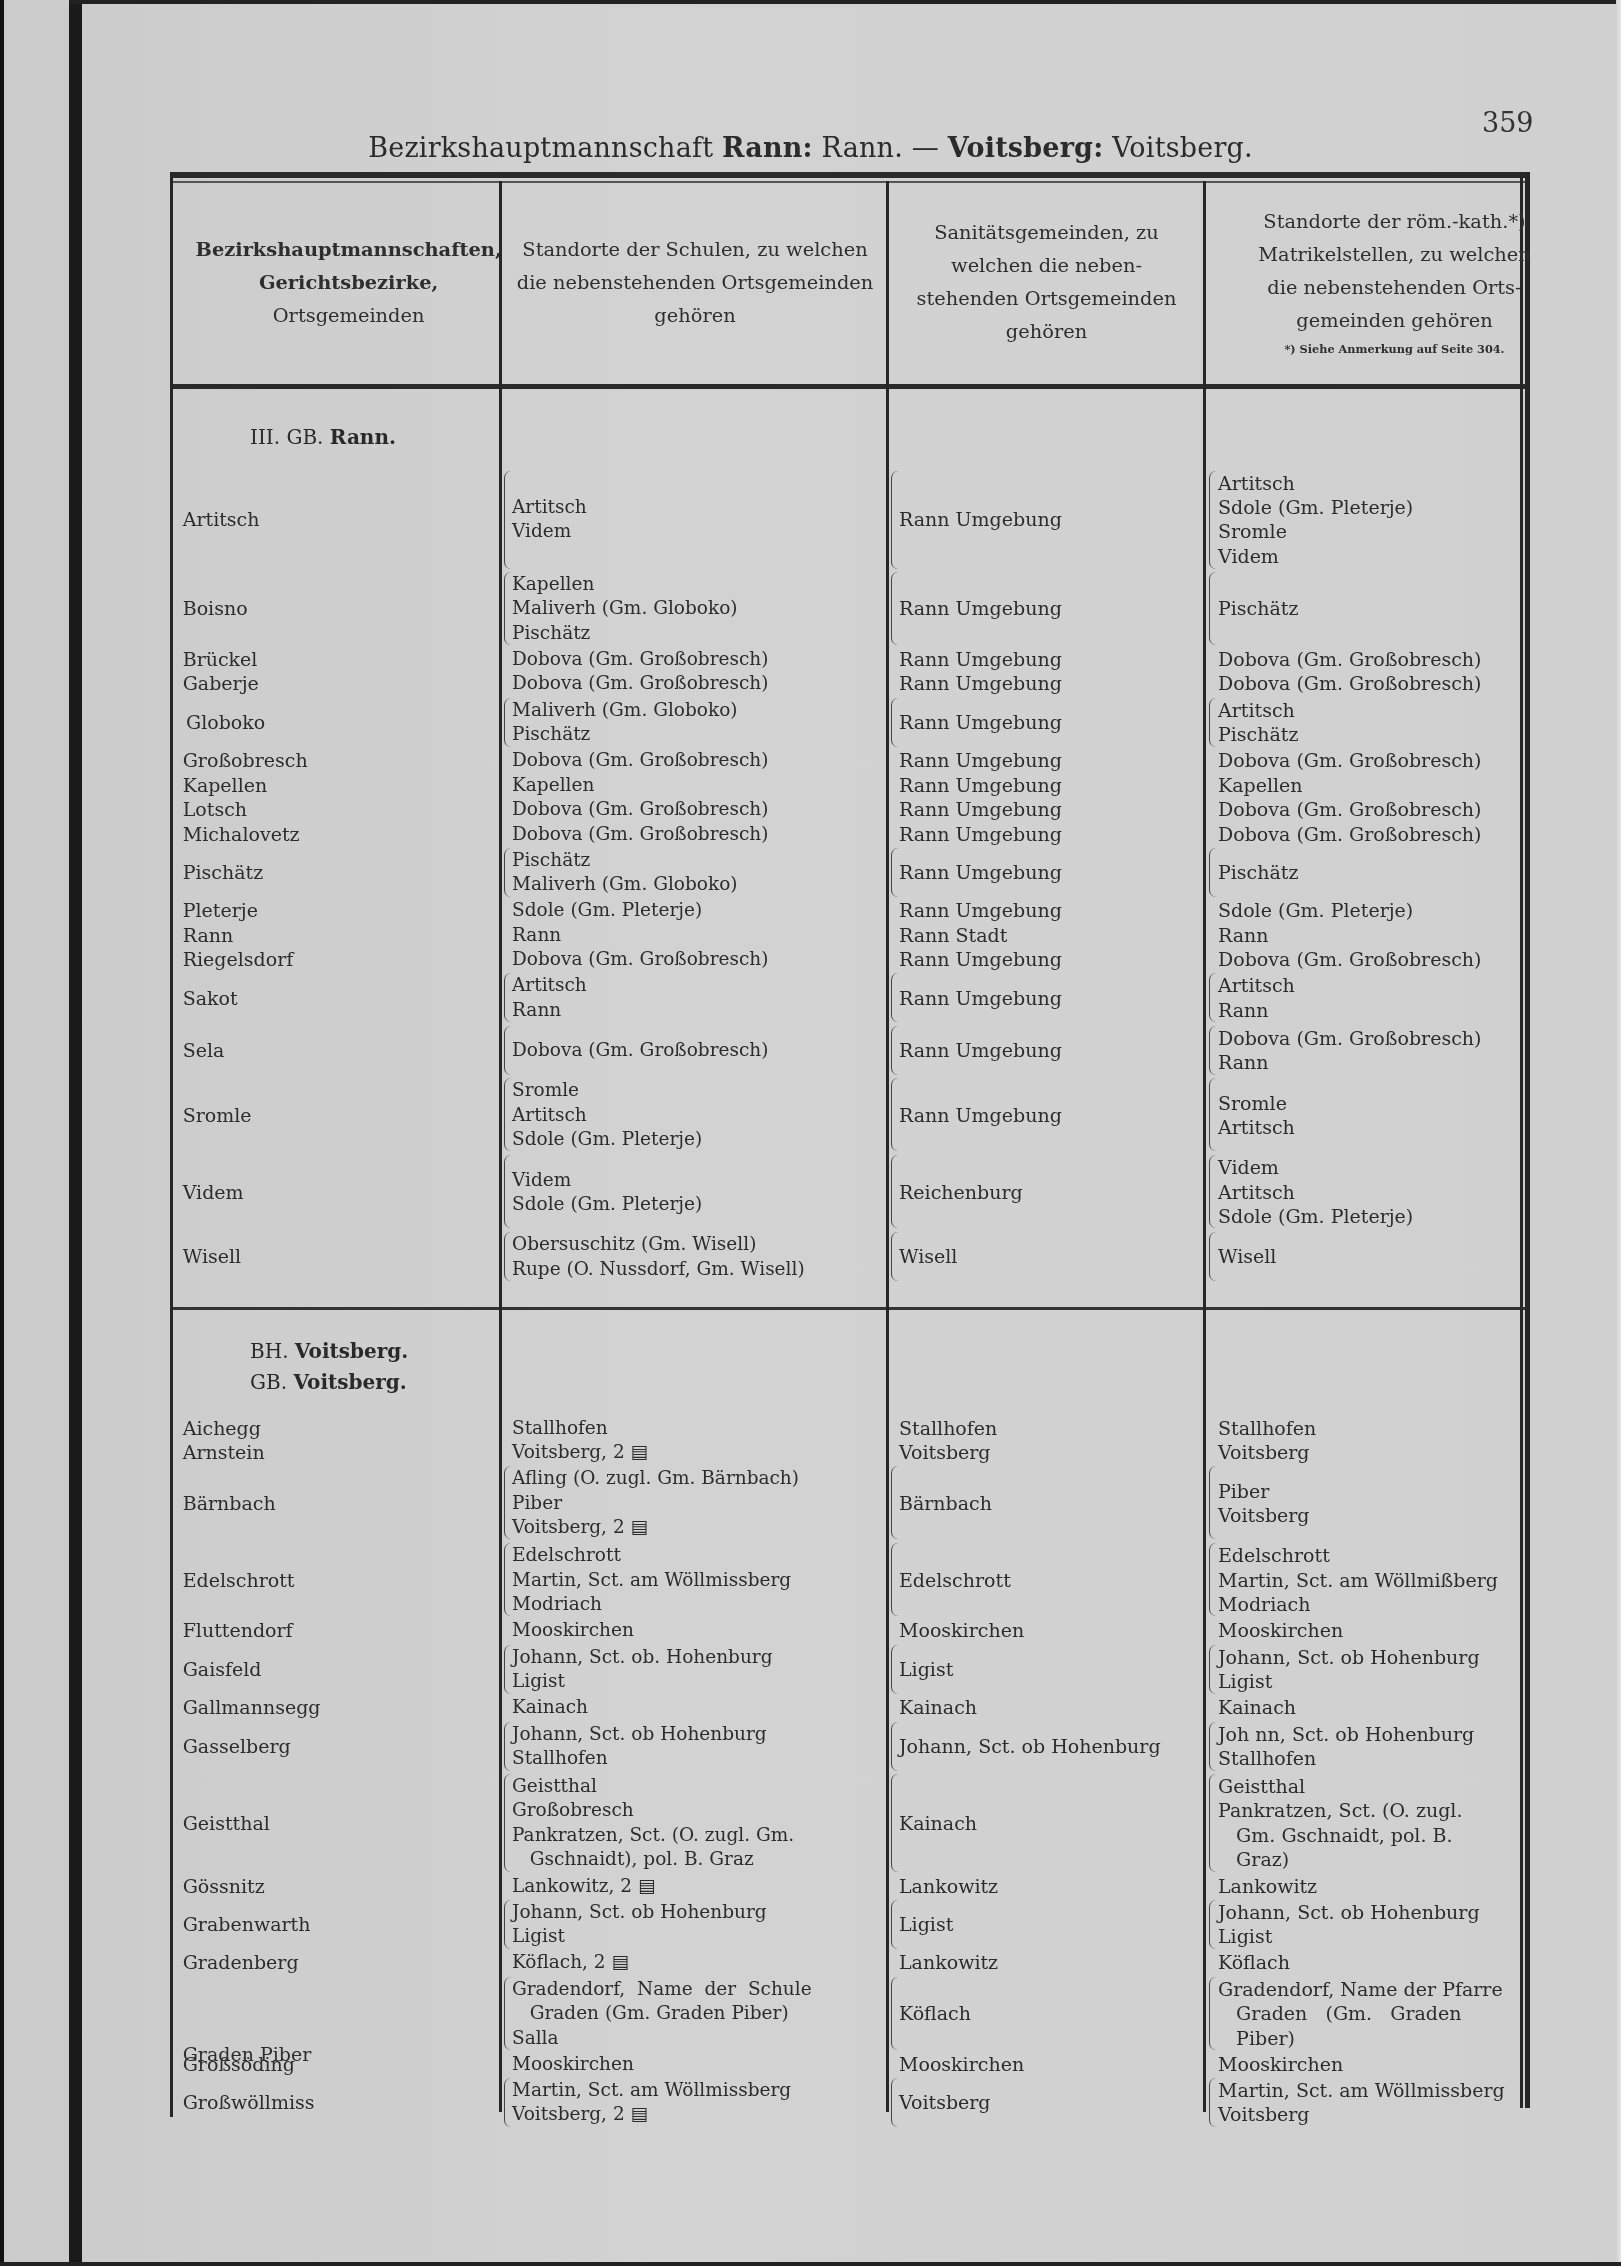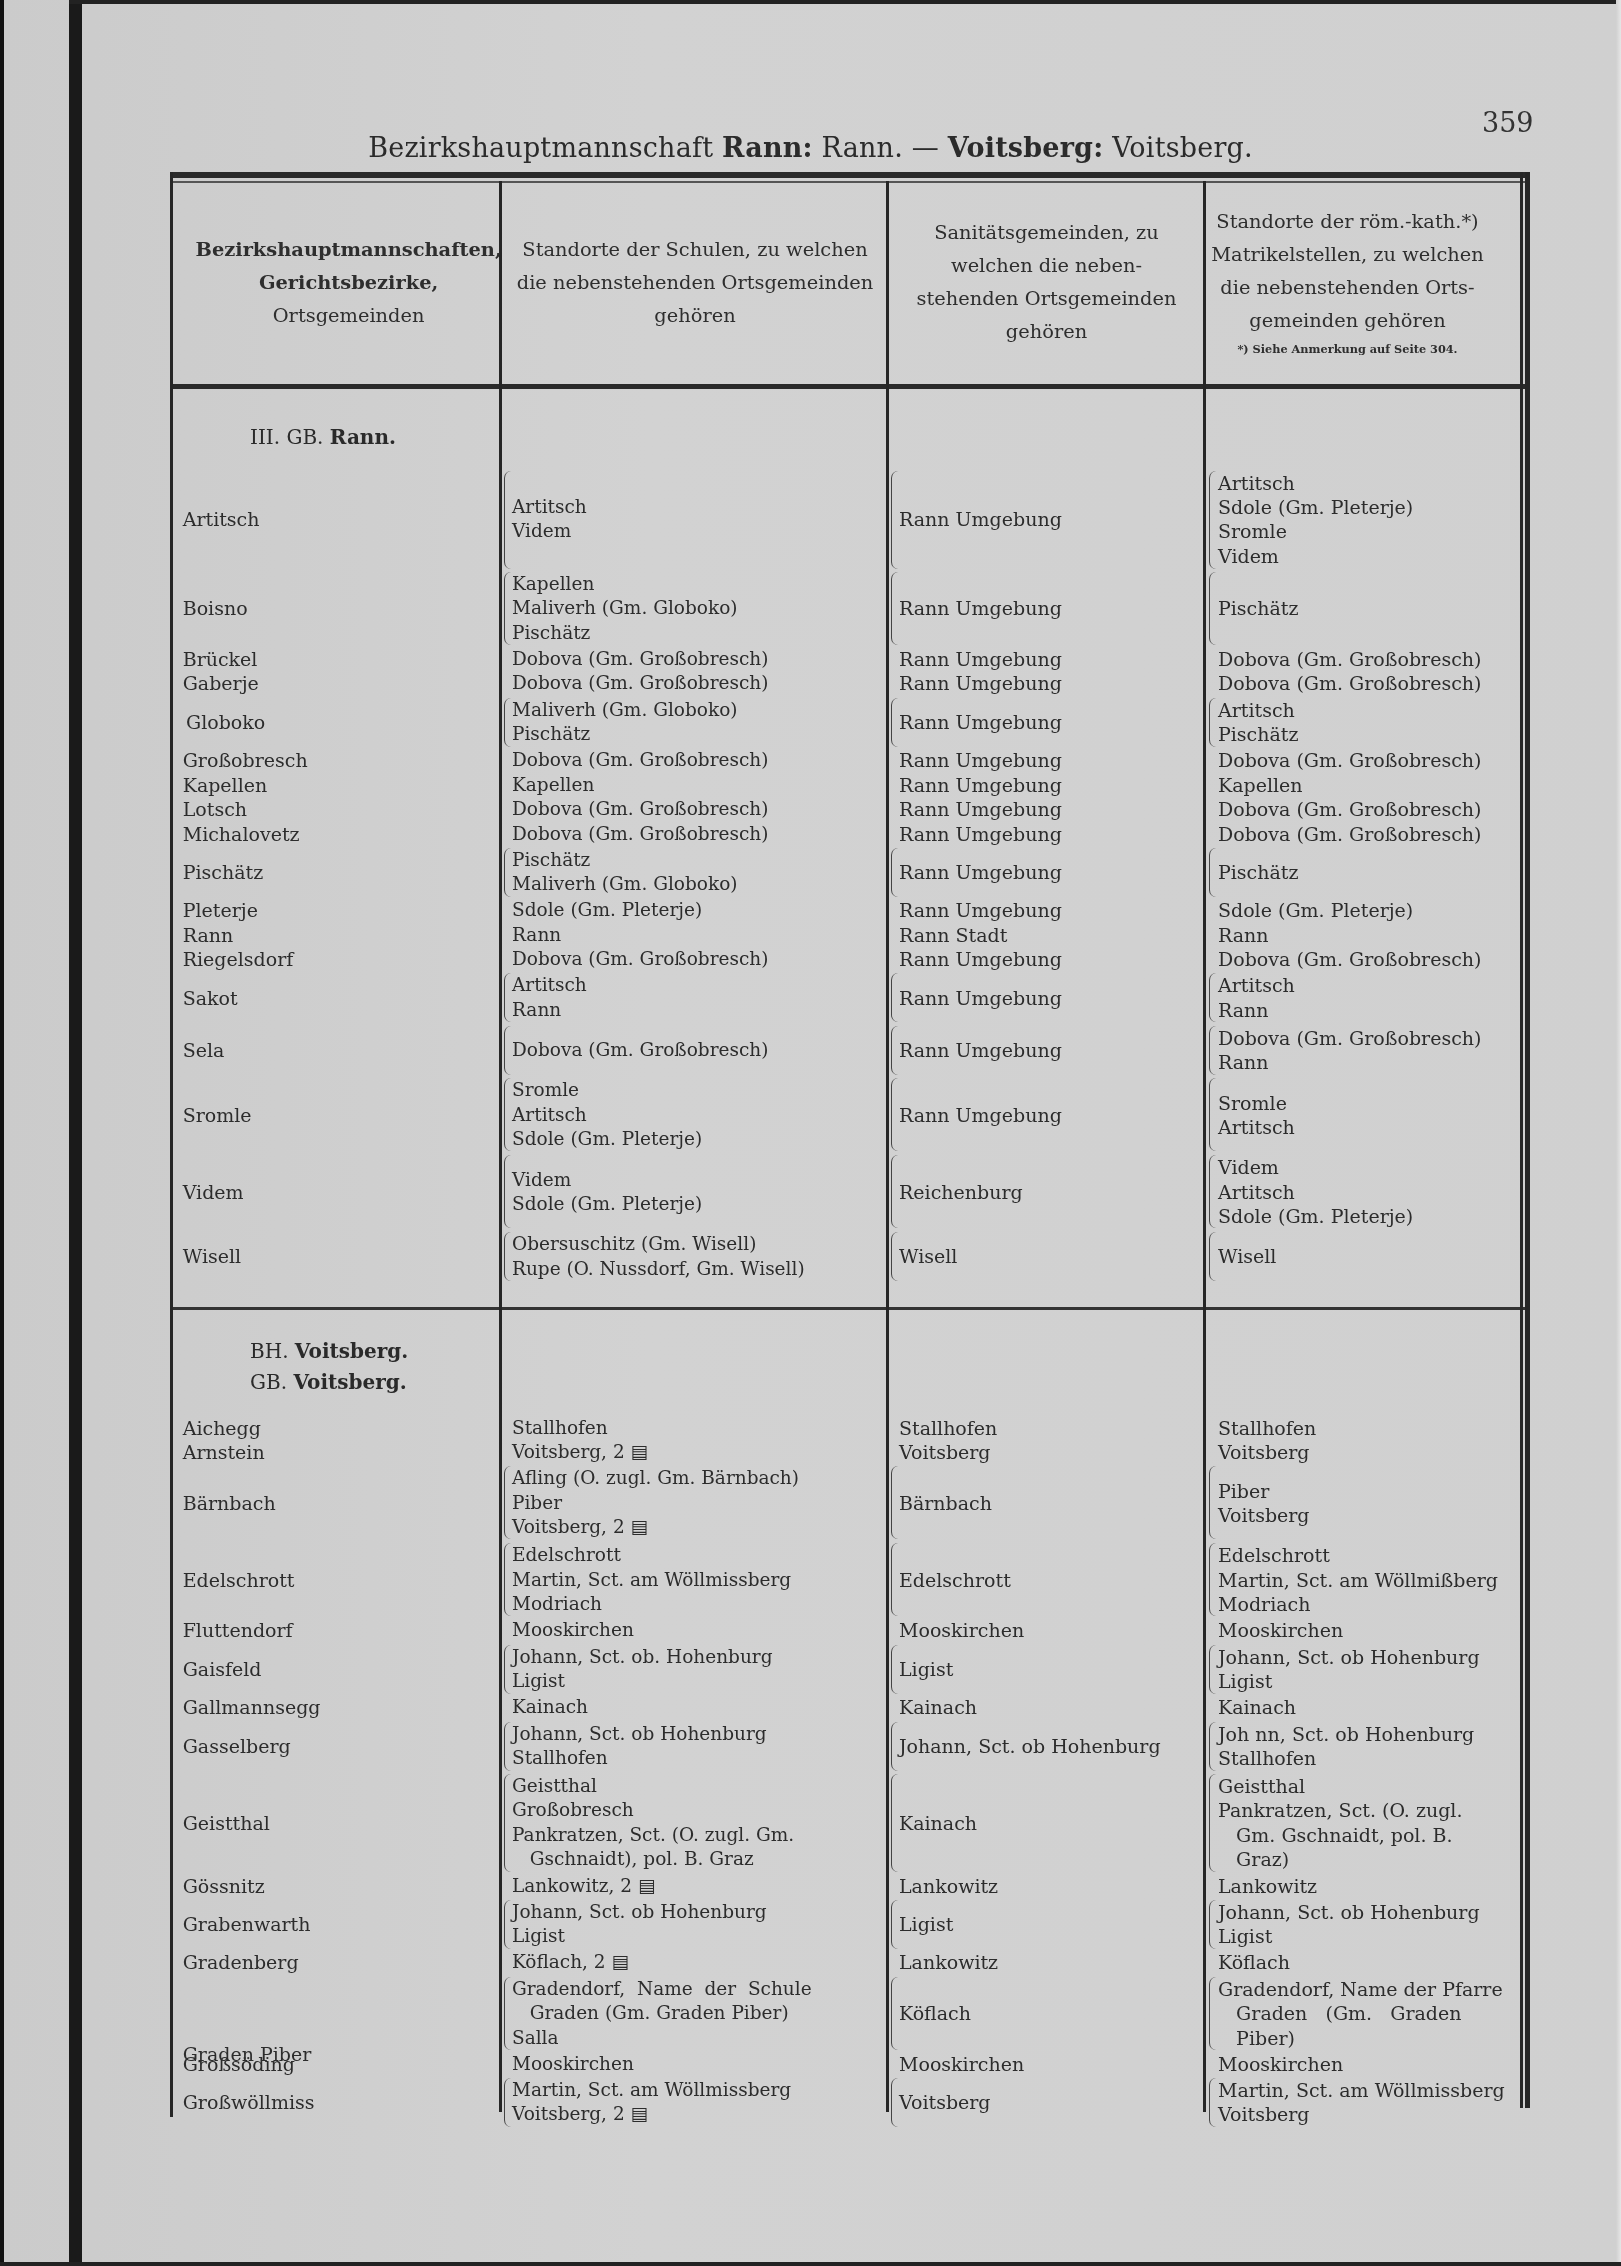--- a/index.html
+++ b/index.html
@@ -93,21 +93,21 @@
       <div>Standorte der Schulen, zu welchen</div>
       <div>die nebenstehenden Ortsgemeinden</div>
       <div>gehören</div>
     </div>
     <div class="hcell" style="left:720px;width:313px">
       <div>Sanitätsgemeinden, zu</div>
       <div>welchen die neben-</div>
       <div>stehenden Ortsgemeinden</div>
       <div>gehören</div>
     </div>
-    <div class="hcell" style="left:1037px;width:281px">
+    <div class="hcell" style="left:1084px;width:281px">
       <div>Standorte der röm.-kath.*)</div>
       <div>Matrikelstellen, zu welchen</div>
       <div>die nebenstehenden Orts-</div>
       <div>gemeinden gehören</div>
       <div class="note">*) Siehe Anmerkung auf Seite 304.</div>
     </div>
     <div id="body-rows">
         <div class="sec-title" style="left: 80px; top: 253px;"><span>III. GB.</span> <b>Rann.</b></div>
         <div class="cell" style="left: 12.7px; top: 335px;">Artitsch</div>
         <div class="bracket" style="left: 334px; top: 299px; height: 98px;"></div>

